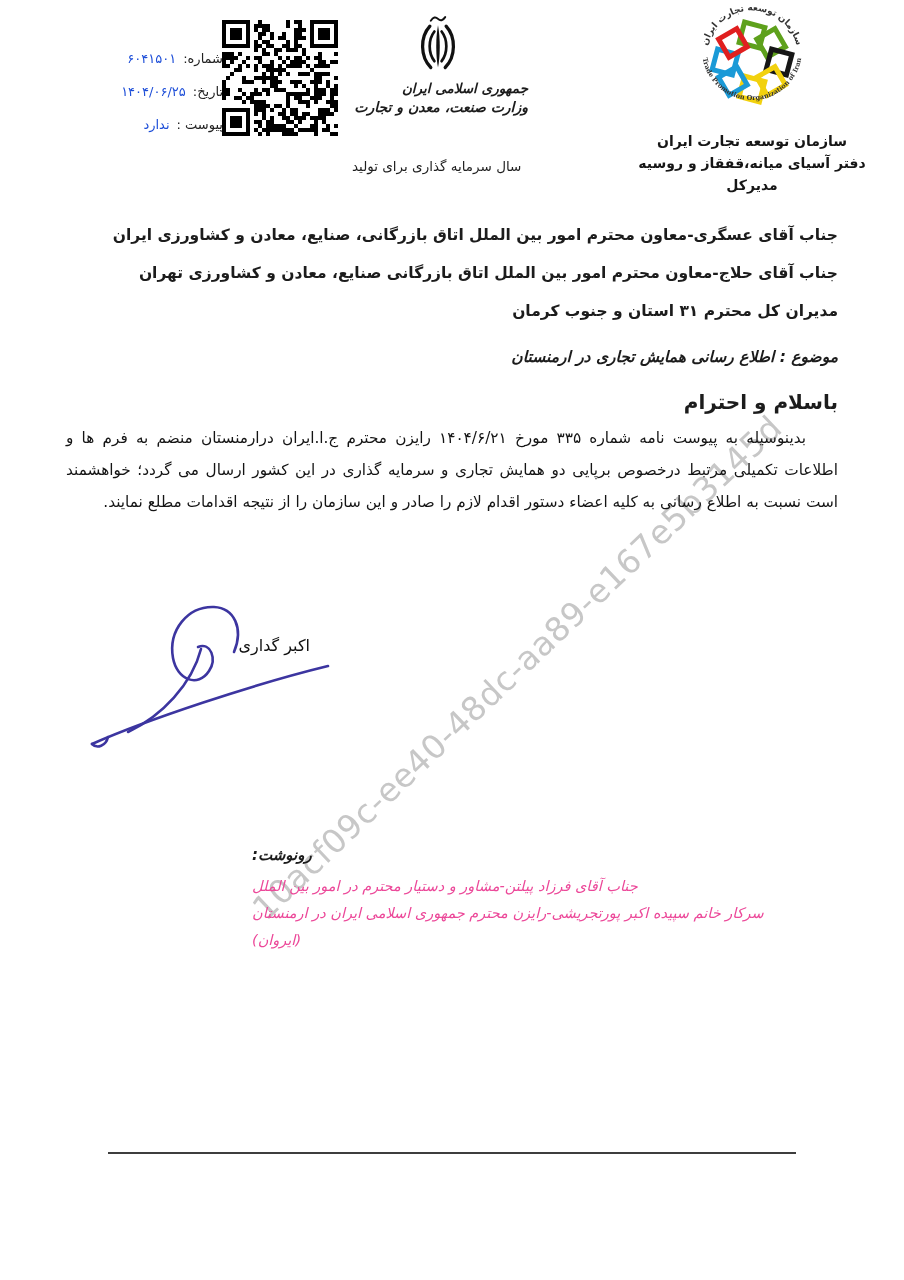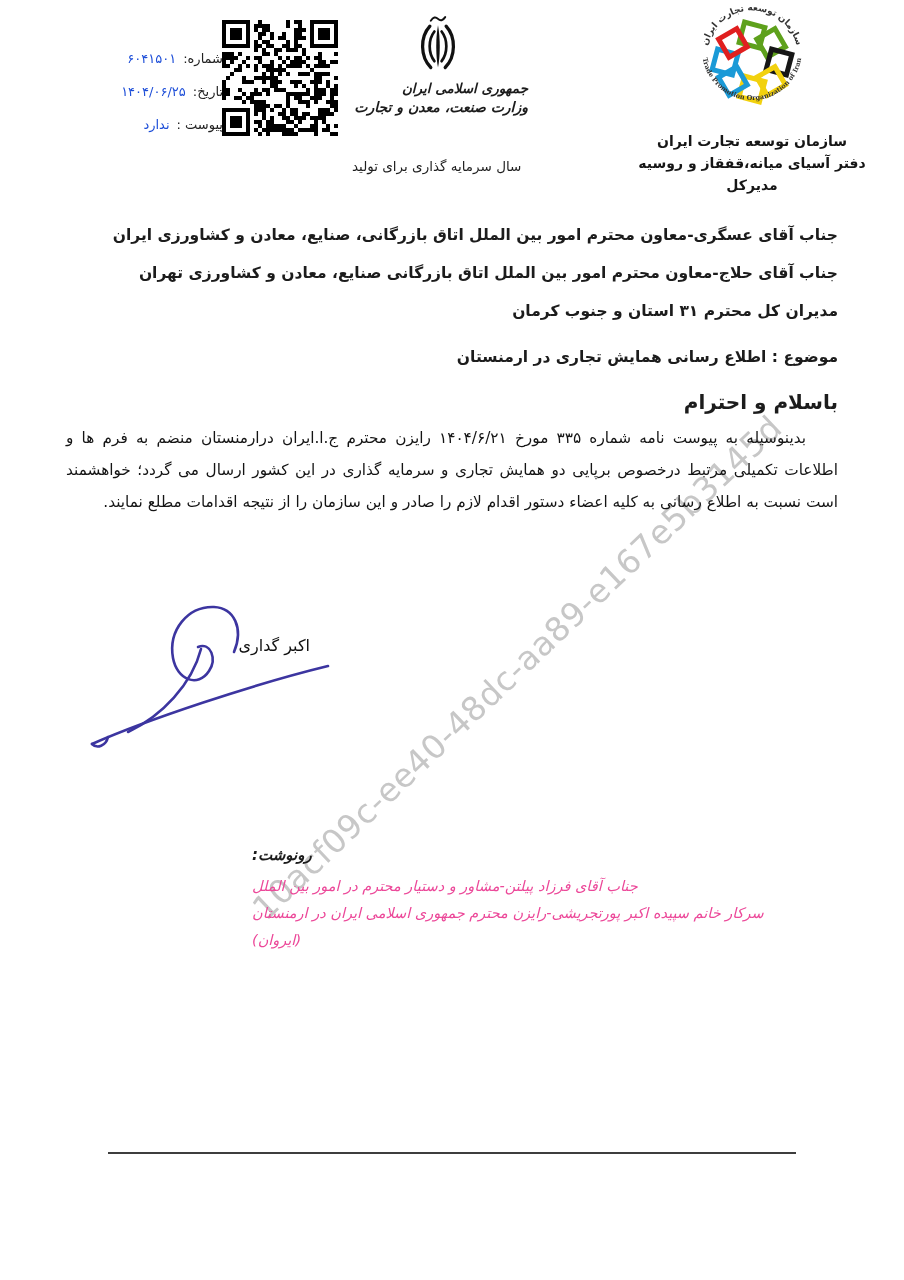--- a/index.html
+++ b/index.html
@@ -24,21 +24,21 @@
   .ministry-line{font-size:14px; margin-top:3px;}
   .slogan{position:absolute; top:158px; left:352px; width:212px; text-align:left;
           font-size:13.5px; color:#1f1f1f; z-index:2;}
   
   .org-block{position:absolute; top:2px; left:618px; width:268px; text-align:center; z-index:2;}
   .org-lines{margin-top:4px; font-weight:bold; font-size:14px; line-height:22px; color:#161616;}
   
   .recipients{position:absolute; top:216px; right:66px; width:778px;
               font-weight:bold; font-size:15.5px; line-height:38px; text-align:right; z-index:2;}
   .subject{position:absolute; top:348px; right:66px; width:778px;
-           font-weight:bold; font-size:15.5px; z-index:2;}
+           font-weight:bold; font-size:15.5px; z-index:2;font-style:italic;}
   .salutation{position:absolute; top:390px; right:66px; width:778px;
               font-weight:bold; font-size:20px; z-index:2;}
   .body-text{position:absolute; top:422px; right:66px; width:772px;
              font-size:15.3px; line-height:32px; text-align:justify;
              text-indent:32px; color:#141414; z-index:2;}
   
   .signature{position:absolute; top:598px; left:82px; width:258px; height:165px; z-index:3;}
   .signature-name{position:absolute; top:38px; right:30px; font-weight:normal; font-size:16px; color:#111;}
   
   .cc{position:absolute; top:846px; right:112px; width:540px; text-align:left; z-index:2;font-style:italic;}

